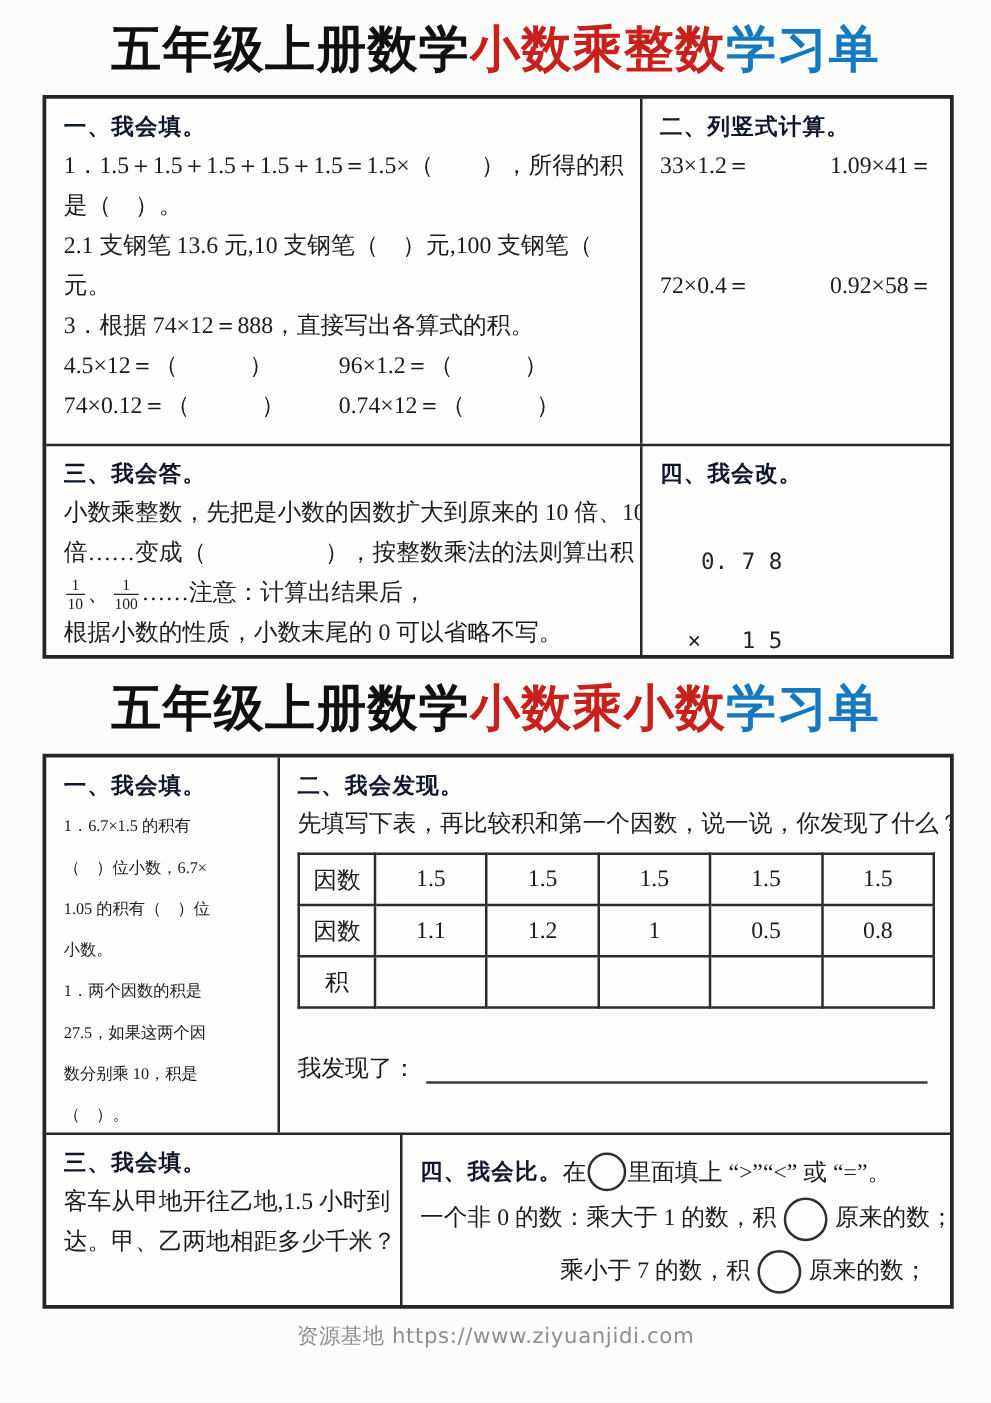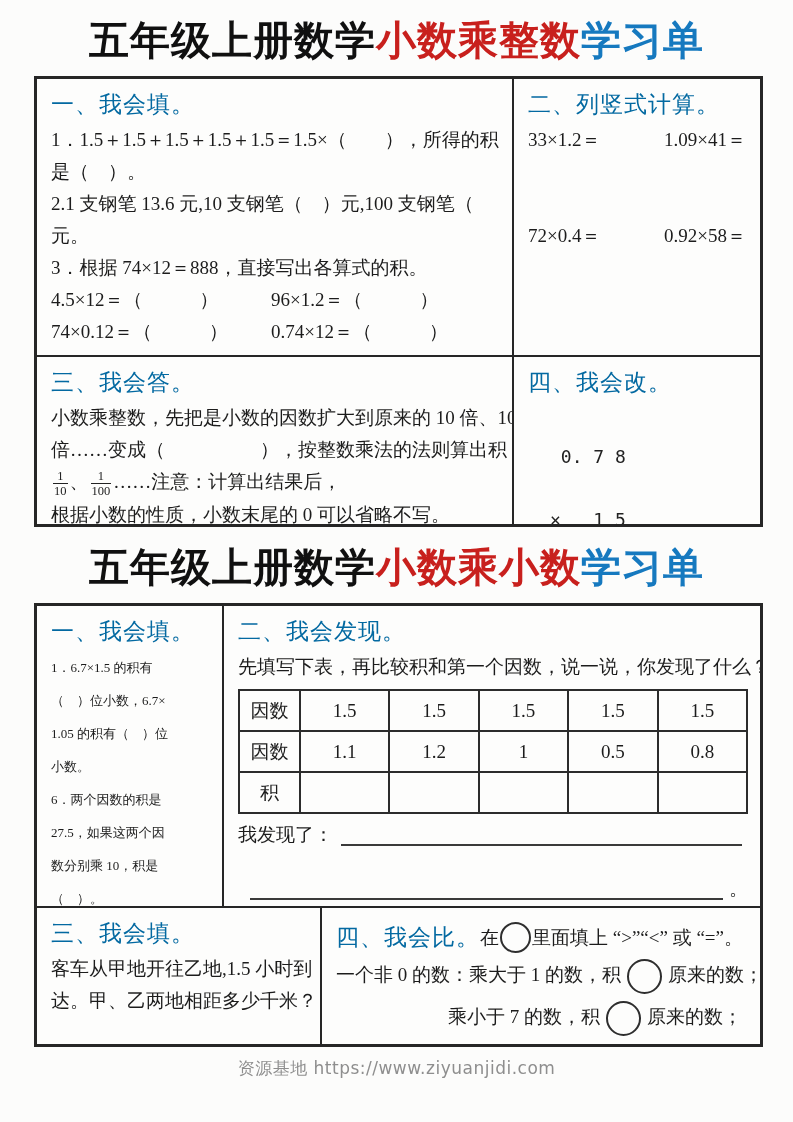--- a/index.html
+++ b/index.html
@@ -14,22 +14,22 @@
   .sheet{margin:12px 30px 0 34px;border:3px solid #262626;background:#fdfdfc;}
   .grid{display:grid;}
   .s1-top{grid-template-columns:477px 1fr;}
   .s1-bot{grid-template-columns:477px 1fr;border-top:2px solid #262626;}
   .s2-top{grid-template-columns:187px 1fr;}
   .s2-bot{grid-template-columns:285px 1fr;border-top:2px solid #262626;}
   .cell{padding:8px 12px 4px 14px;box-sizing:border-box;overflow:hidden;}
   .vline{border-right:2px solid #262626;}
   .h270{height:276px;} .h168{height:167px;} .h300{height:300px;} .h136{height:136px;}
 
-  .sec-h{font-family:"Liberation Sans","DejaVu Sans",sans-serif;font-weight:normal;
-         font-size:23px;line-height:1.35;margin:2px 0 4px;color:#0369a1;letter-spacing:1px;white-space:nowrap;}
+  .sec-h{font-family:"Liberation Sans","DejaVu Sans",sans-serif;font-weight:bold;
+         font-size:18px;line-height:1.35;margin:2px 0 4px;color:#0f172a;letter-spacing:1px;white-space:nowrap;}
   .tline{font-size:19px;line-height:32px;white-space:nowrap;}
   .tline-s{font-size:13px;line-height:33px;white-space:nowrap;}
   .eq-row{display:flex;font-size:19px;line-height:32px;white-space:nowrap;}
   .eq-row .eq-l{width:49%;}
   .col-row{display:flex;justify-content:space-between;font-size:19px;line-height:32px;padding-right:2px;white-space:nowrap;}
   .col-row.gap{margin-top:64px;}
 
   
   .frac{display:inline-block;vertical-align:middle;text-align:center;font-size:12.5px;line-height:1.15;margin:0 2px;}
   .frac .num{display:block;border-bottom:1.4px solid #222;padding:0 3px;}
@@ -37,21 +37,21 @@
 
   
   .vcalc{font-family:"DejaVu Sans Mono","Liberation Mono",monospace;font-size:18px;line-height:21px;
          padding-left:22px;margin-top:6px;white-space:pre;color:#222;}
 
   
   table.dtab{border-collapse:collapse;width:100%;margin-top:6px;table-layout:fixed;}
   table.dtab td{border:2px solid #2c2c2c;height:39px;text-align:center;font-size:19px;padding:0 2px;}
   table.dtab td.lbl{width:55px;}
 
-  .found-row{display:flex;align-items:center;margin-top:8px;font-size:19px;line-height:26px;white-space:nowrap;}
+  .found-row{display:flex;align-items:center;margin-top:36px;font-size:19px;line-height:26px;white-space:nowrap;}
   .uline{flex:1;border-bottom:2px solid #3a3a3a;height:1.15em;margin:0 6px 2px 8px;}
   .found-row2{display:flex;align-items:flex-end;margin-top:28px;font-size:19px;line-height:26px;}
   .found-row2 .uline{margin-left:12px;}
 
   
   .cmp-head{display:flex;align-items:center;white-space:nowrap;margin-top:6px;}
   .cmp-rule{font-size:19px;}
   .circle{display:inline-block;border:2px solid #2e2e2e;border-radius:50%;vertical-align:middle;background:transparent;}
   .c-sm{width:27px;height:27px;margin:0 1px;}
   .c-lg{width:31px;height:31px;margin:0 6px;}
@@ -127,21 +127,21 @@
 
   <div class="sheet">
     <div class="grid s2-top">
       <div class="cell vline h300">
         <div class="sec-h">一、我会填。</div>
         <div>
             <div class="tline-s">1．6.7×1.5 的积有</div>
             <div class="tline-s">（　）位小数，6.7×</div>
             <div class="tline-s">1.05 的积有（　）位</div>
             <div class="tline-s">小数。</div>
-            <div class="tline-s">6．两个因数的积是</div>
+            <div class="tline-s">1．两个因数的积是</div>
             <div class="tline-s">27.5，如果这两个因</div>
             <div class="tline-s">数分别乘 10，积是</div>
             <div class="tline-s">（　）。</div>
           </div>
       </div>
       <div class="cell h300">
         <div class="sec-h">二、我会发现。</div>
         <div class="tline">先填写下表，再比较积和第一个因数，说一说，你发现了什么？</div>
         <table class="dtab">
           <tbody>

